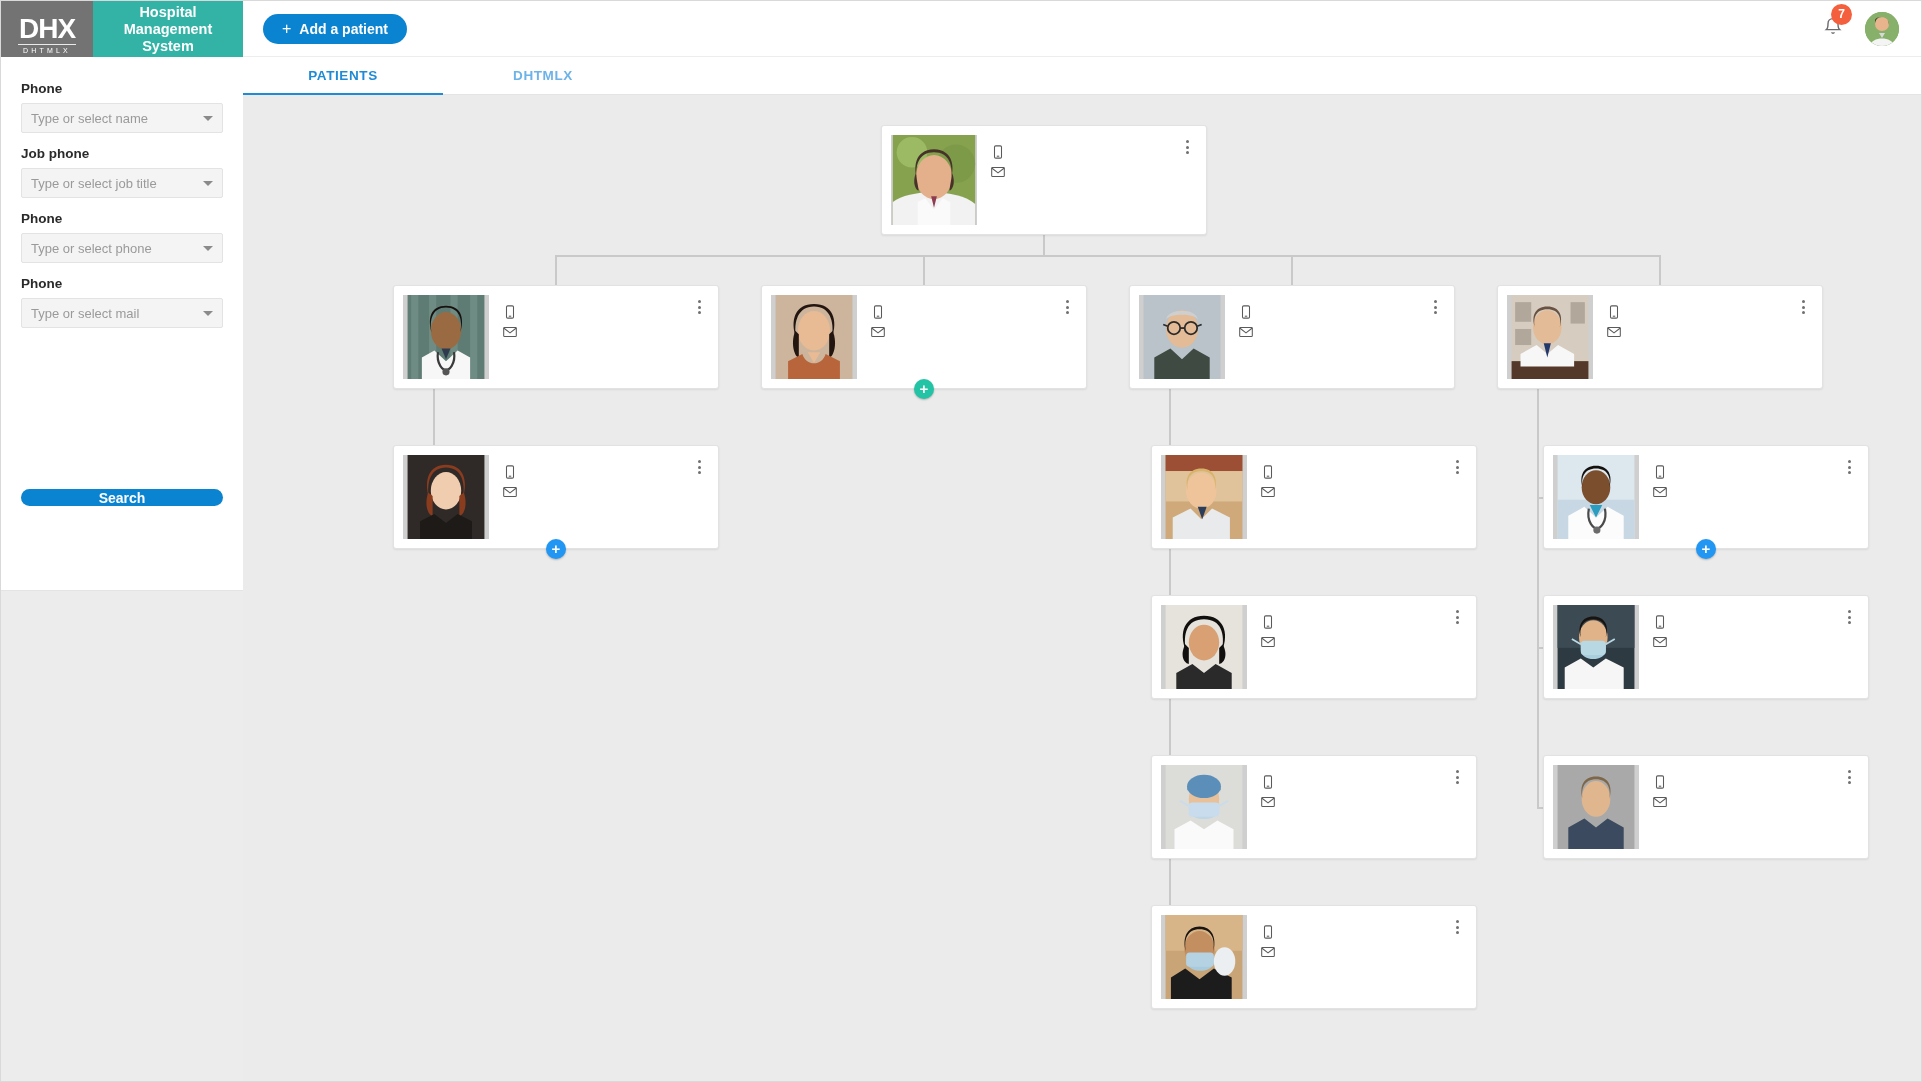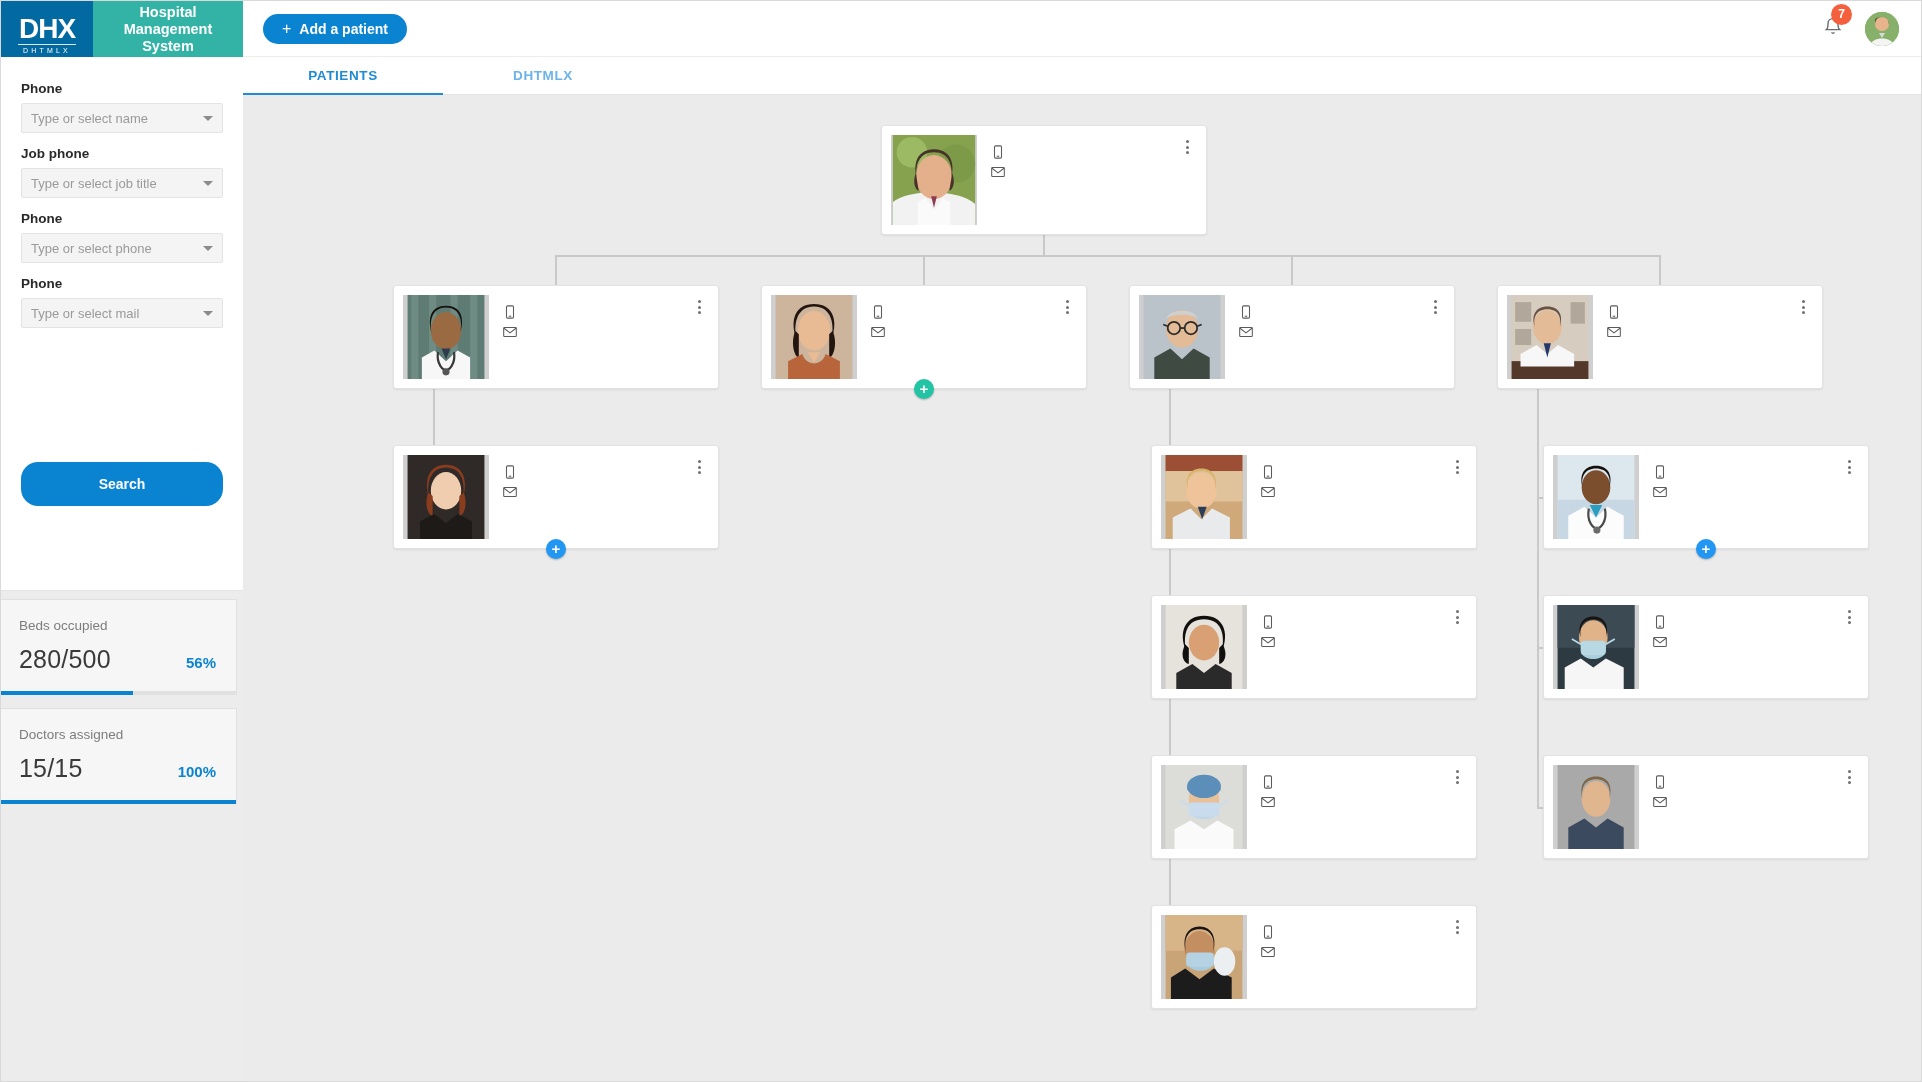--- a/index.html
+++ b/index.html
@@ -32,21 +32,21 @@
   .logo-bar {
     height: 56px;
     display: flex;
     align-items: stretch;
     background: #32b3a6;
     color: #fff;
   }
   .logo-mark {
     width: 92px;
     flex: 0 0 92px;
-    background: #0369a1;
+    background: #737373;
     display: flex;
     flex-direction: column;
     align-items: center;
     justify-content: center;
     padding-top: 12px;
   }
   .logo-dhx {
     font-weight: bold;
     font-size: 28px;
     letter-spacing: -1px;
@@ -119,21 +119,21 @@
     width: 0; height: 0;
     border-left: 5px solid transparent;
     border-right: 5px solid transparent;
     border-top: 5px solid #8a8a8a;
   }
   .search-btn {
     position: absolute;
     left: 20px;
     right: 20px;
     bottom: 84px;
-    height: 44px;
+    height: 17px;
     background: #0a84d0;
     color: #fff;
     border: 0;
     border-radius: 17px;
     font-size: 14px;
     font-weight: bold;
     cursor: pointer;
     font-family: "Liberation Sans", sans-serif;
   }
 
@@ -364,45 +364,20 @@
 
       <div class="field-label">Phone</div>
       <div class="combo">
         <input placeholder="Type or select mail" style="">
         <span class="caret"></span>
       </div>
 
       <button class="search-btn">Search</button>
     </div>
 
-    <div class="stats">
-
-      <div class="stat-card">
-        <div class="stat-label">Beds occupied</div>
-        <div class="stat-row">
-          <span class="stat-value">280/500</span>
-          <span class="stat-pct">56%</span>
-        </div>
-        <div class="stat-track">
-          <div class="stat-fill" id="fill0" style="width: 56%;"></div>
-        </div>
-      </div>
-
-      <div class="stat-card">
-        <div class="stat-label">Doctors assigned</div>
-        <div class="stat-row">
-          <span class="stat-value">15/15</span>
-          <span class="stat-pct">100%</span>
-        </div>
-        <div class="stat-track">
-          <div class="stat-fill" id="fill1" style="width: 100%;"></div>
-        </div>
-      </div>
-
-    </div>
   </aside>
 
   <div class="main">
 
     <div class="topbar">
       <button class="add-btn">
         <span class="add-plus">+</span>
         <span>Add a patient</span>
       </button>
       <div class="topbar-spacer"></div>

